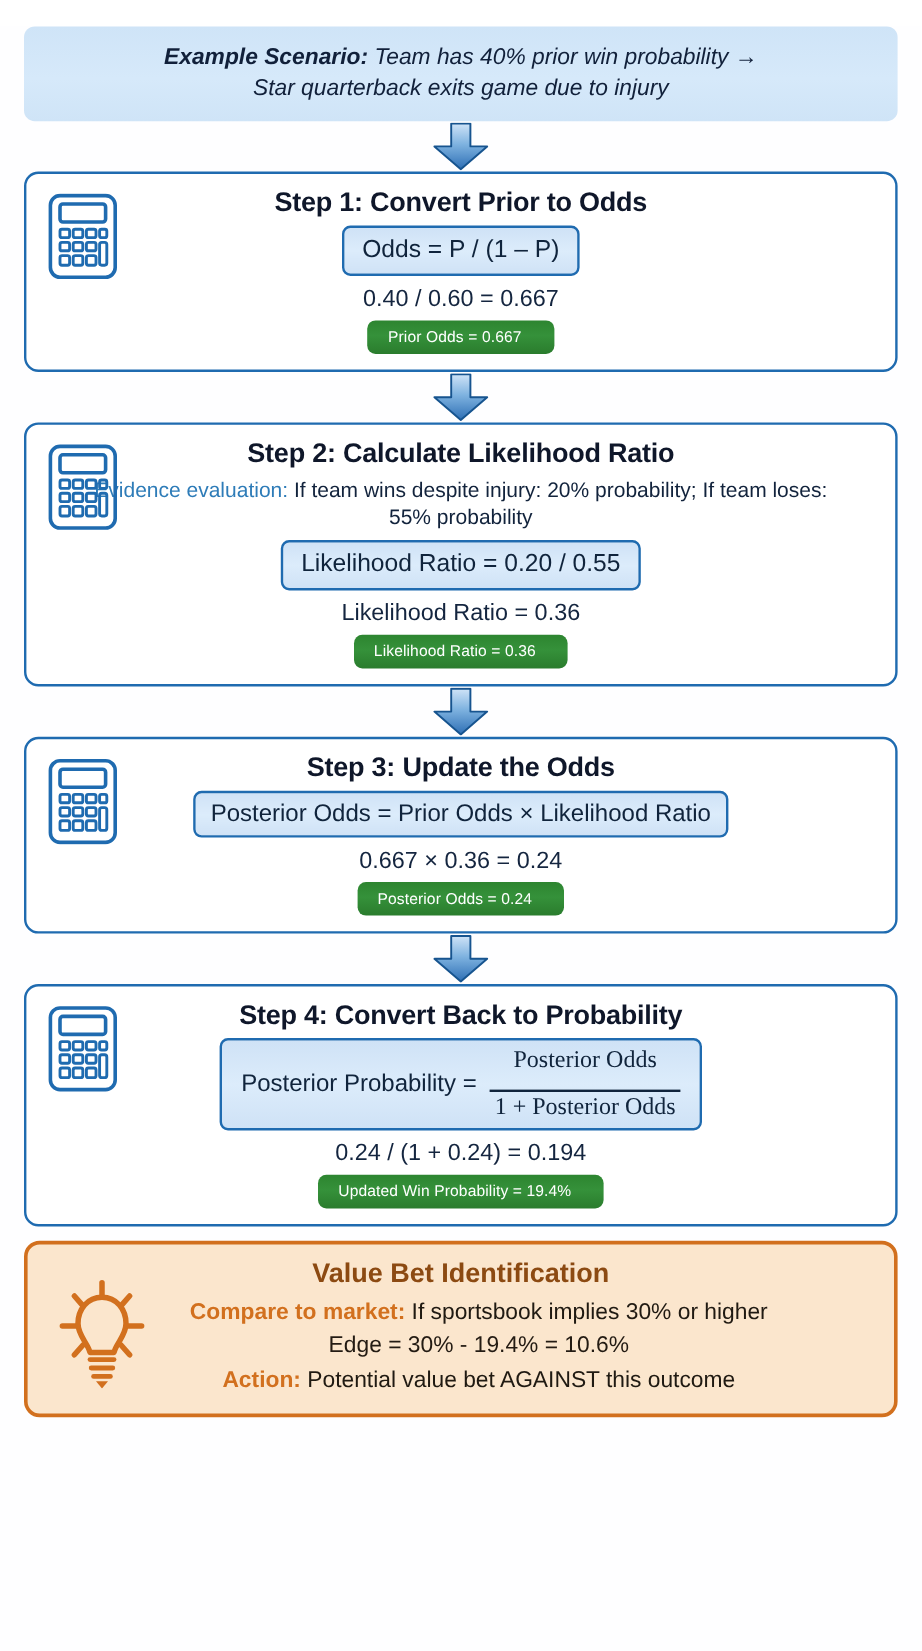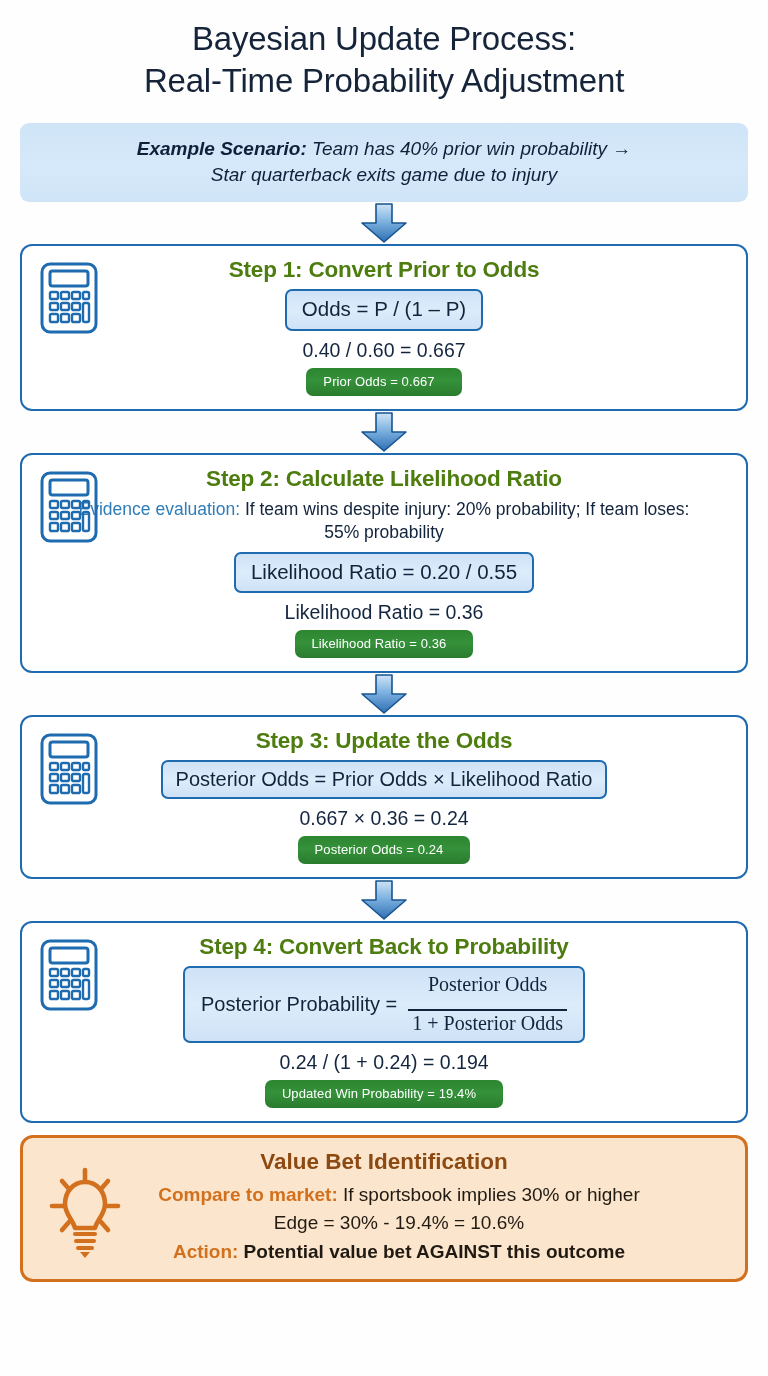--- a/index.html
+++ b/index.html
@@ -67,21 +67,21 @@
     text-align: center;
   }
   .calc-icon {
     position: absolute;
     left: 18px;
     top: 16px;
     width: 58px;
     height: 72px;
   }
   .step-title {
-    color: #4d7c0f;
+    color: #0f172a;
     font-size: 22.5px;
     font-weight: 700;
     letter-spacing: -0.2px;
     margin-bottom: 6px;
   }
   .evidence {
     color: #12233c;
     font-size: 17.5px;
     line-height: 1.33;
     margin: 0 34px 7px 34px;
@@ -158,31 +158,27 @@
     margin-bottom: 6px;
   }
   .vb-line {
     color: #201a12;
     font-size: 19px;
     line-height: 1.5;
     padding-left: 30px;
   }
   .vb-line .lead { color: #d2701e; font-weight: 700; }
   .vb-line.plain { font-weight: 400; color: #231b13; }
-  .vb-line.bold-rest .rest { font-weight: 700; }
+  .vb-line.bold-rest .rest { font-weight: 400; }
 </style>
 </head>
 <body>
 
 <div class="page">
 
-  <div class="title">
-    <span>Bayesian Update Process:</span>
-    <span class="l2">Real-Time Probability Adjustment</span>
-  </div>
 
   <div class="scenario">
     <div>
       <b>Example Scenario:</b><span> Team has 40% prior win probability →</span>
     </div>
     <div>Star quarterback exits game due to injury</div>
   </div>
 
   <div class="arrow-wrap">
     <svg class="arrow" viewBox="0 0 52 40">

